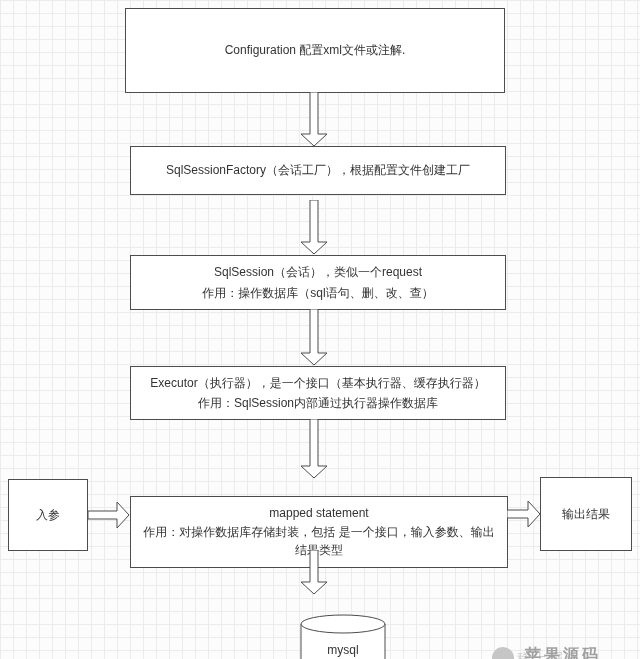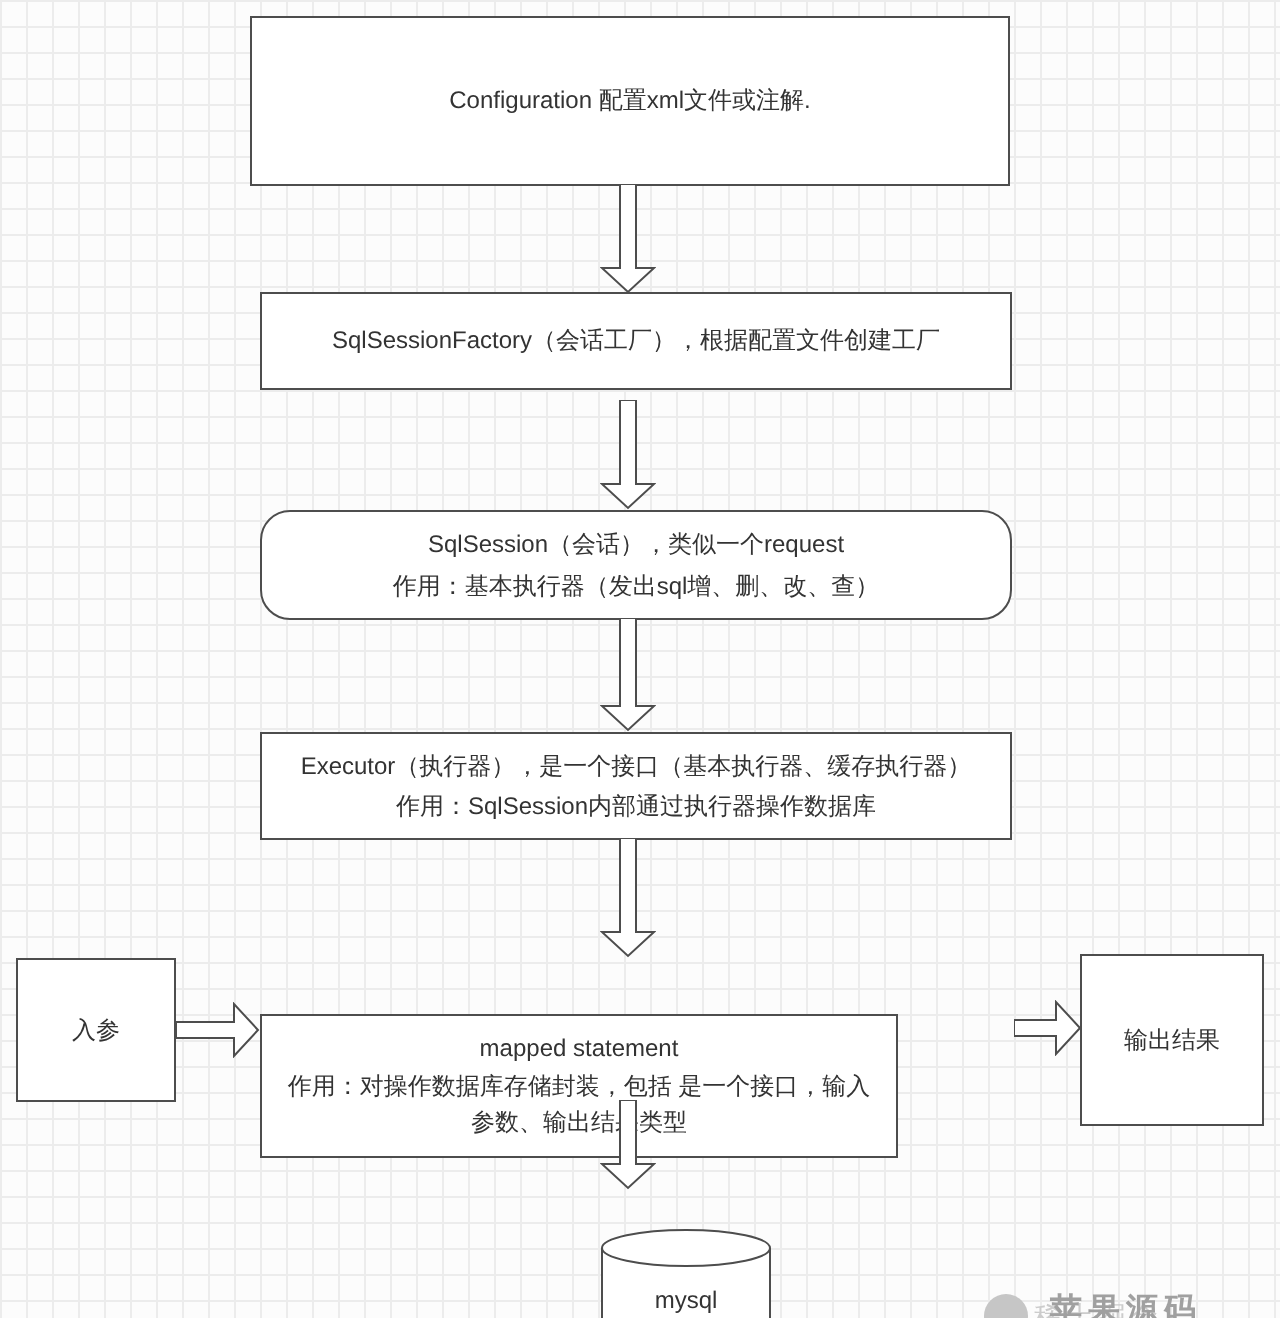--- a/index.html
+++ b/index.html
@@ -96,23 +96,23 @@
   <div class="box" style="left:130px; top:146px; width:376px; height:49px;">
     <span class="ln">SqlSessionFactory（会话工厂），根据配置文件创建工厂</span>
   </div>
 
   <div class="arrow" style="left:300px; top:200px;">
     <svg width="28" height="55" viewBox="0 0 28 55">
       <polygon points="10,0 10,42 1,42 14,54 27,42 18,42 18,0" fill="#ffffff" stroke="#4d4d4d" stroke-width="1"></polygon>
     </svg>
   </div>
 
-  <div class="box" style="left:130px; top:255px; width:376px; height:55px;border-radius:15px;">
+  <div class="box" style="left:130px; top:255px; width:376px; height:55px;">
     <span class="ln">SqlSession（会话），类似一个request</span>
-    <span class="ln">作用：基本执行器（发出sql增、删、改、查）</span>
+    <span class="ln">作用：操作数据库（sql语句、删、改、查）</span>
   </div>
 
   <div class="arrow" style="left:300px; top:309px;">
     <svg width="28" height="57" viewBox="0 0 28 57">
       <polygon points="10,0 10,44 1,44 14,56 27,44 18,44 18,0" fill="#ffffff" stroke="#4d4d4d" stroke-width="1"></polygon>
     </svg>
   </div>
 
   <div class="box" style="left:130px; top:366px; width:376px; height:54px;text-align:right;">
     <span class="ln">Executor（执行器），是一个接口（基本执行器、缓存执行器）</span>
@@ -128,32 +128,32 @@
   <div class="box" style="left:8px; top:479px; width:80px; height:72px;">
     <span class="ln">入参</span>
   </div>
 
   <div class="arrow" style="left:88px; top:501px;">
     <svg width="42" height="28" viewBox="0 0 42 28">
       <polygon points="0,10 29,10 29,1 41,14 29,27 29,18 0,18" fill="#ffffff" stroke="#4d4d4d" stroke-width="1"></polygon>
     </svg>
   </div>
 
-  <div class="box" style="left:130px; top:507px; width:319px; height:72px; line-height:1.55;">
+  <div class="box" style="left:130px; top:496px; width:378px; height:72px; line-height:1.55;">
     <span class="ln">mapped statement</span>
     <span class="ln">作用：对操作数据库存储封装，包括 是一个接口，输入参数、输出结果类型</span>
   </div>
 
   <div class="arrow" style="left:507px; top:500px;">
     <svg width="34" height="28" viewBox="0 0 34 28">
       <polygon points="0,10 21,10 21,1 33,14 21,27 21,18 0,18" fill="#ffffff" stroke="#4d4d4d" stroke-width="1"></polygon>
     </svg>
   </div>
 
-  <div class="box" style="left:540px; top:477px; width:92px; height:86px;">
+  <div class="box" style="left:540px; top:477px; width:92px; height:74px;">
     <span class="ln">输出结果</span>
   </div>
 
   <div class="arrow" style="left:300px; top:550px;">
     <svg width="28" height="45" viewBox="0 0 28 45">
       <polygon points="10,0 10,32 1,32 14,44 27,32 18,32 18,0" fill="#ffffff" stroke="#4d4d4d" stroke-width="1"></polygon>
     </svg>
   </div>
 
   <div class="cylinder" style="left:272px; top:614px;margin-left:28px;">

